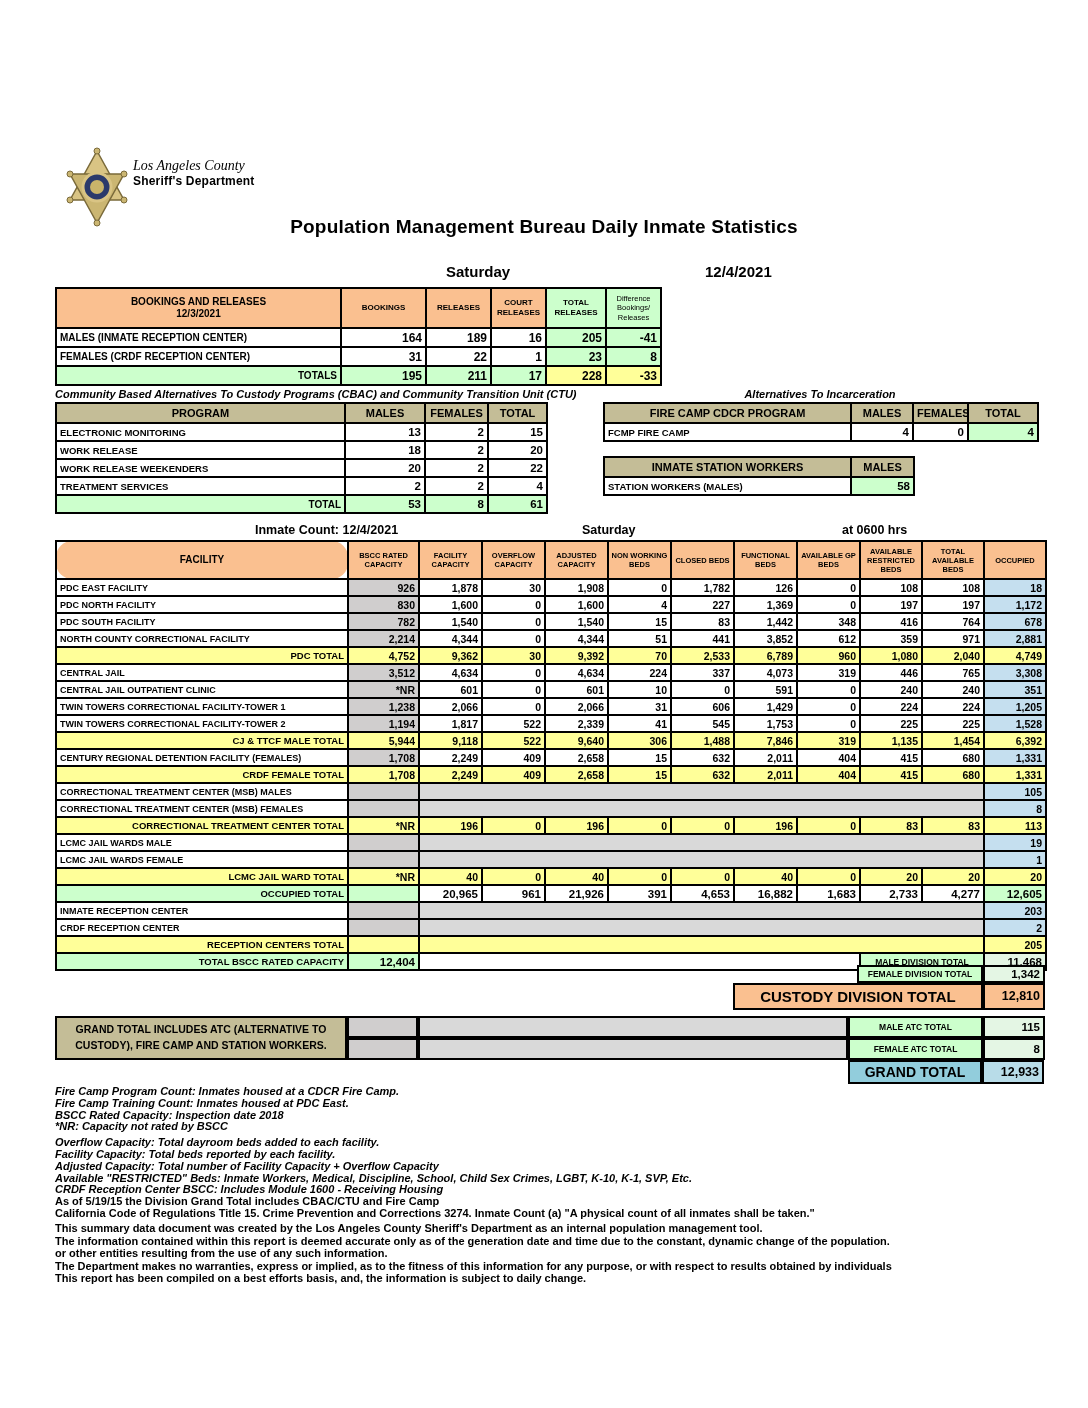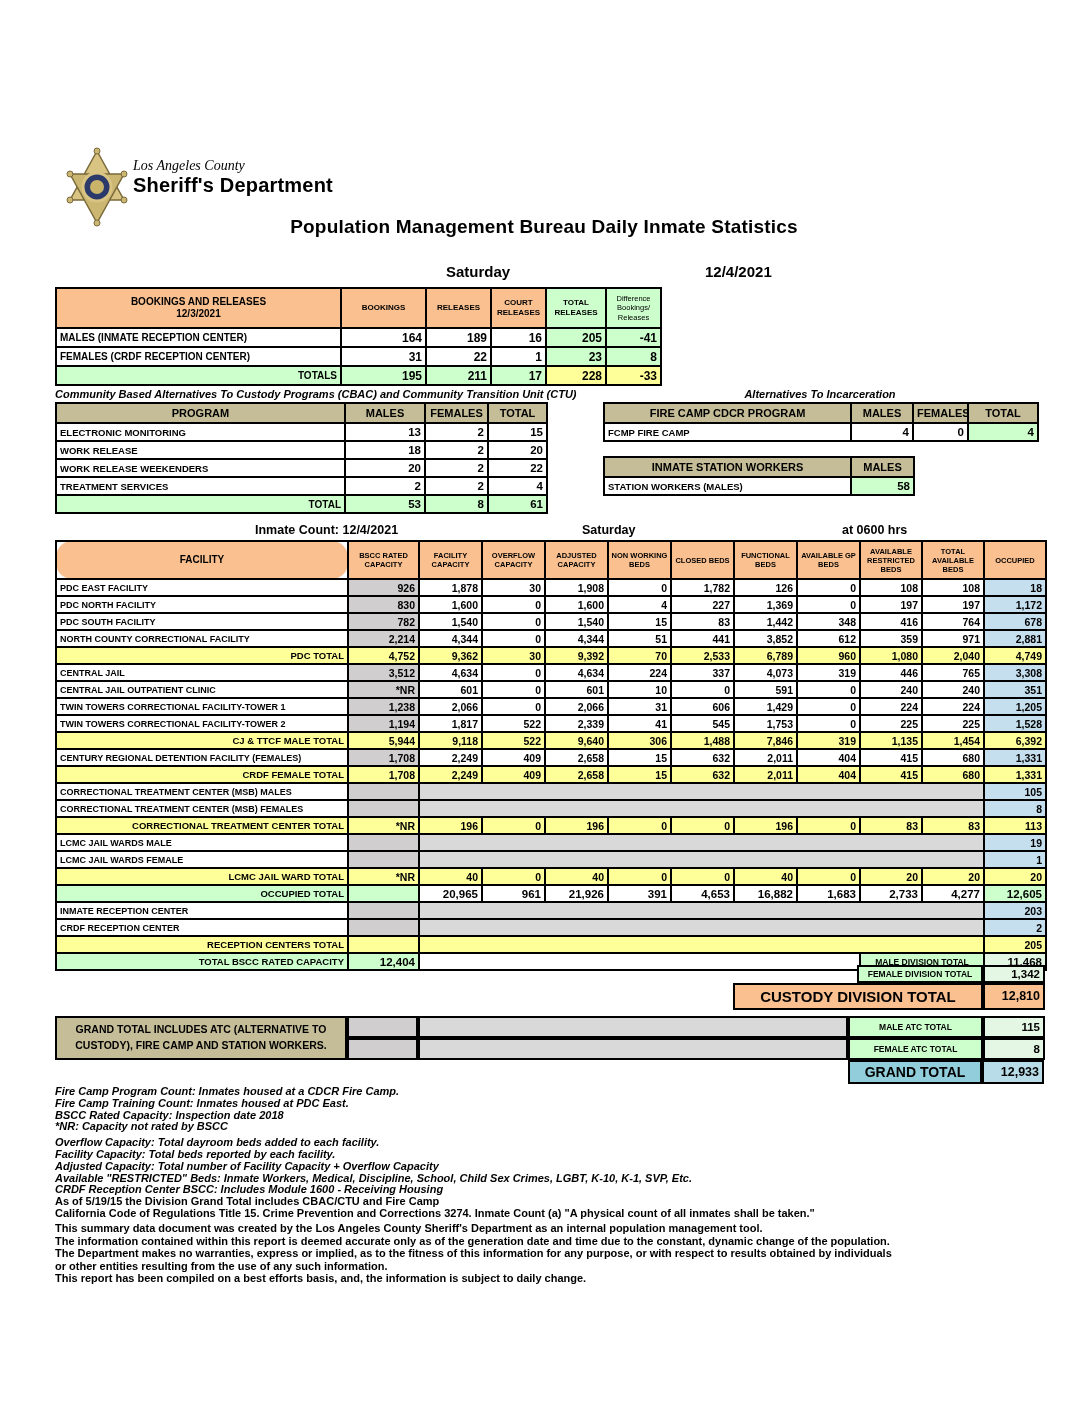--- a/index.html
+++ b/index.html
@@ -3,21 +3,21 @@
 <meta charset="utf-8">
 <style>
   html,body{margin:0;padding:0;background:#fff;}
   body{width:1088px;height:1408px;position:relative;font-family:"Liberation Sans",sans-serif;color:#000;}
   .abs{position:absolute;}
   table{border-collapse:collapse;table-layout:fixed;}
   td,th{overflow:hidden;white-space:nowrap;}
 
   
   .county{font-family:"Liberation Serif",serif;font-style:italic;font-size:14px;}
-  .dept{font-size:20px;font-weight:bold;letter-spacing:.2px;}
+  .dept{font-size:12px;font-weight:bold;letter-spacing:.2px;}
   .doc-title{width:100%;text-align:center;font-size:19px;font-weight:bold;letter-spacing:.2px;}
   .daytxt{font-size:15px;font-weight:bold;}
 
   
   .tbl td,.tbl th{border:2px solid #000;padding:0 3px;}
   .peach{background:#FAC090;}
   .green{background:#CCFFCC;}
   .palegreen{background:#E4F6E4;}
   .yellow{background:#FFFF99;}
   .khaki{background:#C4BD97;}
@@ -583,16 +583,16 @@
     <div class="fn">Facility Capacity: Total beds reported by each facility.</div>
     <div class="fn">Adjusted Capacity: Total number of Facility Capacity + Overflow Capacity</div>
     <div class="fn">Available "RESTRICTED" Beds: Inmate Workers, Medical, Discipline, School, Child Sex Crimes,  LGBT, K-10, K-1, SVP, Etc.</div>
     <div class="fn">CRDF Reception Center BSCC: Includes Module 1600 - Receiving Housing</div>
     <div class="fn fn-plain">As of 5/19/15 the Division Grand Total includes CBAC/CTU and Fire Camp</div>
     <div class="fn fn-plain">California Code of Regulations Title 15. Crime Prevention and Corrections 3274. Inmate Count (a) "A physical count of all inmates shall be taken."</div>
   </div>
 <div class="abs" style="top:1222px;left:55px;width:1010px;" id="disclaimer">
     <div class="disc">This summary data document was created by the Los Angeles County Sheriff's Department as an internal population management tool.</div>
     <div class="disc">The information contained within this report is deemed accurate only as of the generation date and time due to the constant, dynamic change of the population.</div>
+    <div class="disc">or other entities resulting from the use of any such information.</div>
     <div class="disc">The Department makes no warranties, express or implied, as to the fitness of this information for any purpose, or with respect to results obtained  by individuals</div>
-    <div class="disc">or other entities resulting from the use of any such information.</div>
     <div class="disc">This report has been compiled on a best efforts basis, and, the information is subject to daily change.</div>
   </div>
 
 </body></html>

